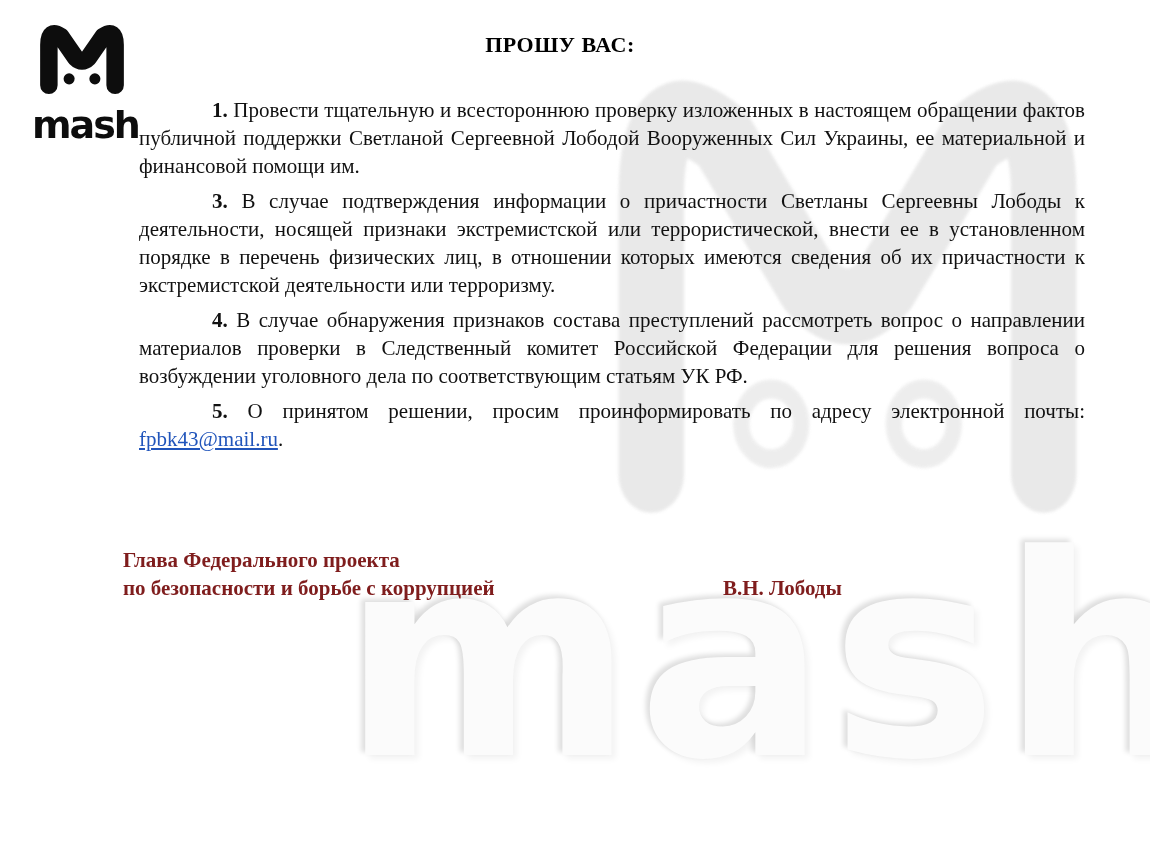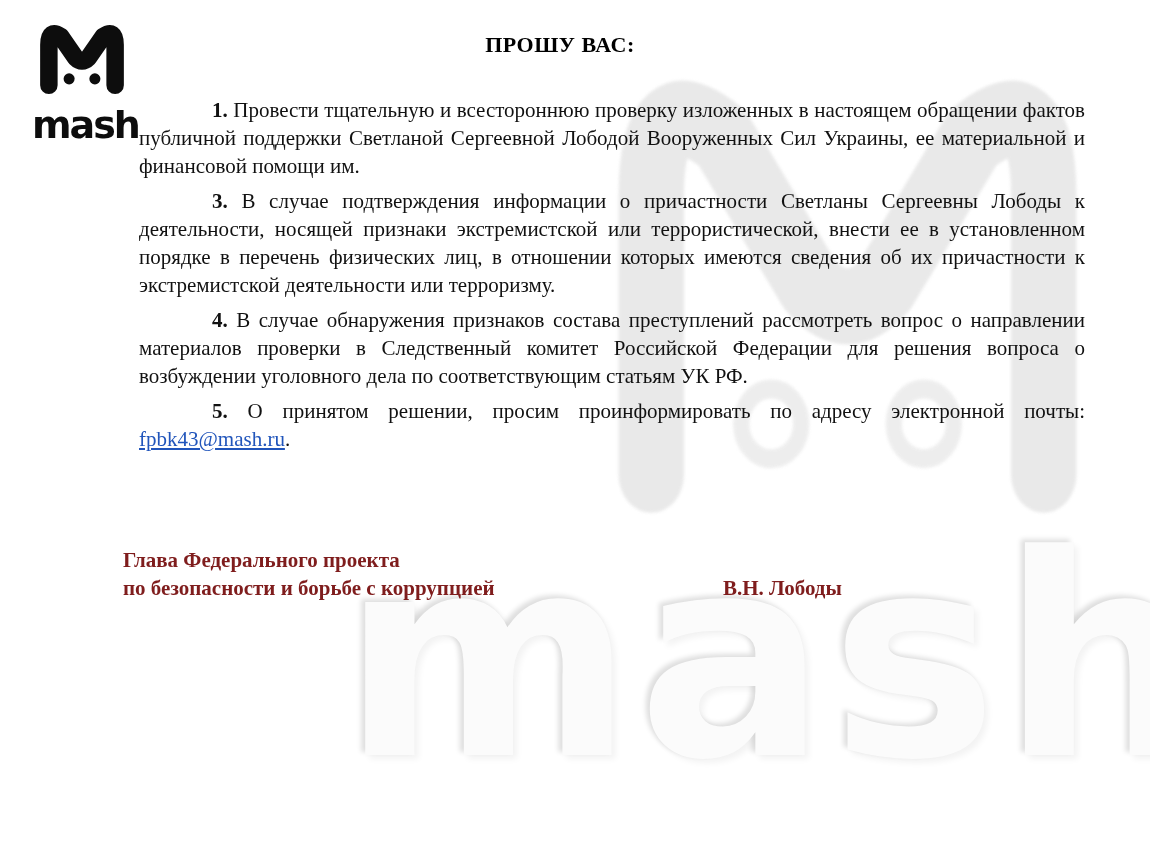--- a/index.html
+++ b/index.html
@@ -78,21 +78,21 @@
 
     <div class="doc-title">ПРОШУ ВАС:</div>
 
     <p class="para"><span class="pnum">1.</span><span>Провести тщательную и всестороннюю проверку изложенных в настоящем обращении фактов публичной поддержки Светланой Сергеевной Лободой Вооруженных Сил Украины, ее материальной и финансовой помощи им.</span></p>
 
 
     <p class="para"><span class="pnum">3.</span><span>В случае подтверждения информации о причастности Светланы Сергеевны Лободы к деятельности, носящей признаки экстремистской или террористической, внести ее в установленном порядке в перечень физических лиц, в отношении которых имеются сведения об их причастности к экстремистской деятельности или терроризму.</span></p>
 
     <p class="para"><span class="pnum">4.</span><span>В случае обнаружения признаков состава преступлений рассмотреть вопрос о направлении материалов проверки в Следственный комитет Российской Федерации для решения вопроса о возбуждении уголовного дела по соответствующим статьям УК РФ.</span></p>
 
-    <p class="para"><span class="pnum">5.</span><span>О принятом решении, просим проинформировать по адресу электронной почты: </span><a class="email" href="#">fpbk43@mash.ru</a><span>.</span></p>
+    <p class="para"><span class="pnum">5.</span><span>О принятом решении, просим проинформировать по адресу электронной почты: </span><a class="email" href="#">fpbk43@mail.ru</a><span>.</span></p>
 
     <div class="signature">
       <div>Глава Федерального проекта</div>
       <div class="sig-line2">
         <span>по безопасности и борьбе с коррупцией</span>
         <span class="sig-name">В.Н. Лободы</span>
       </div>
     </div>
 
   </div>

